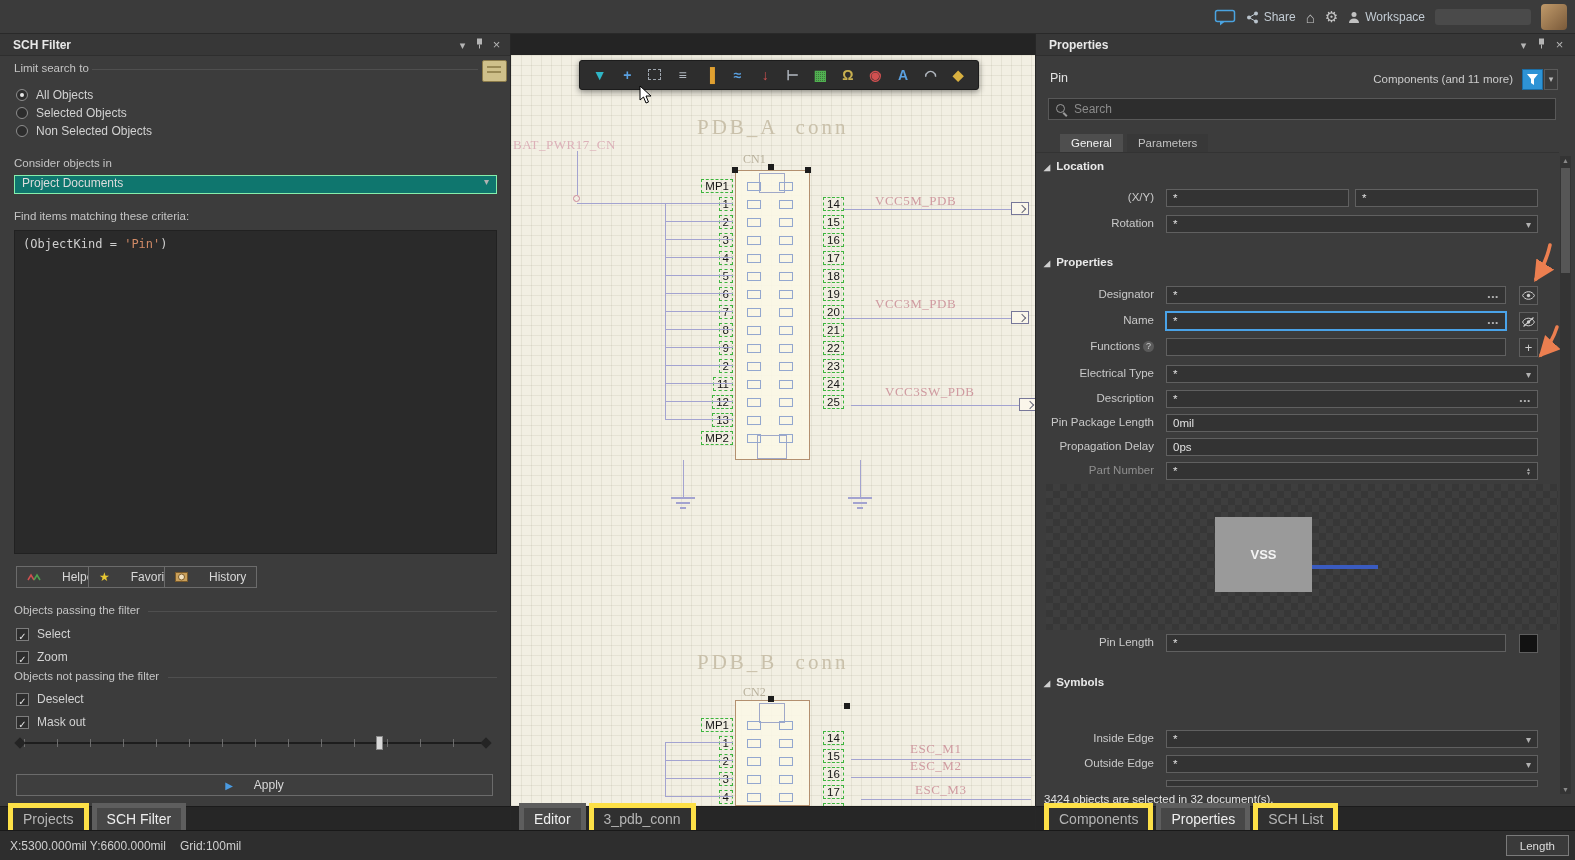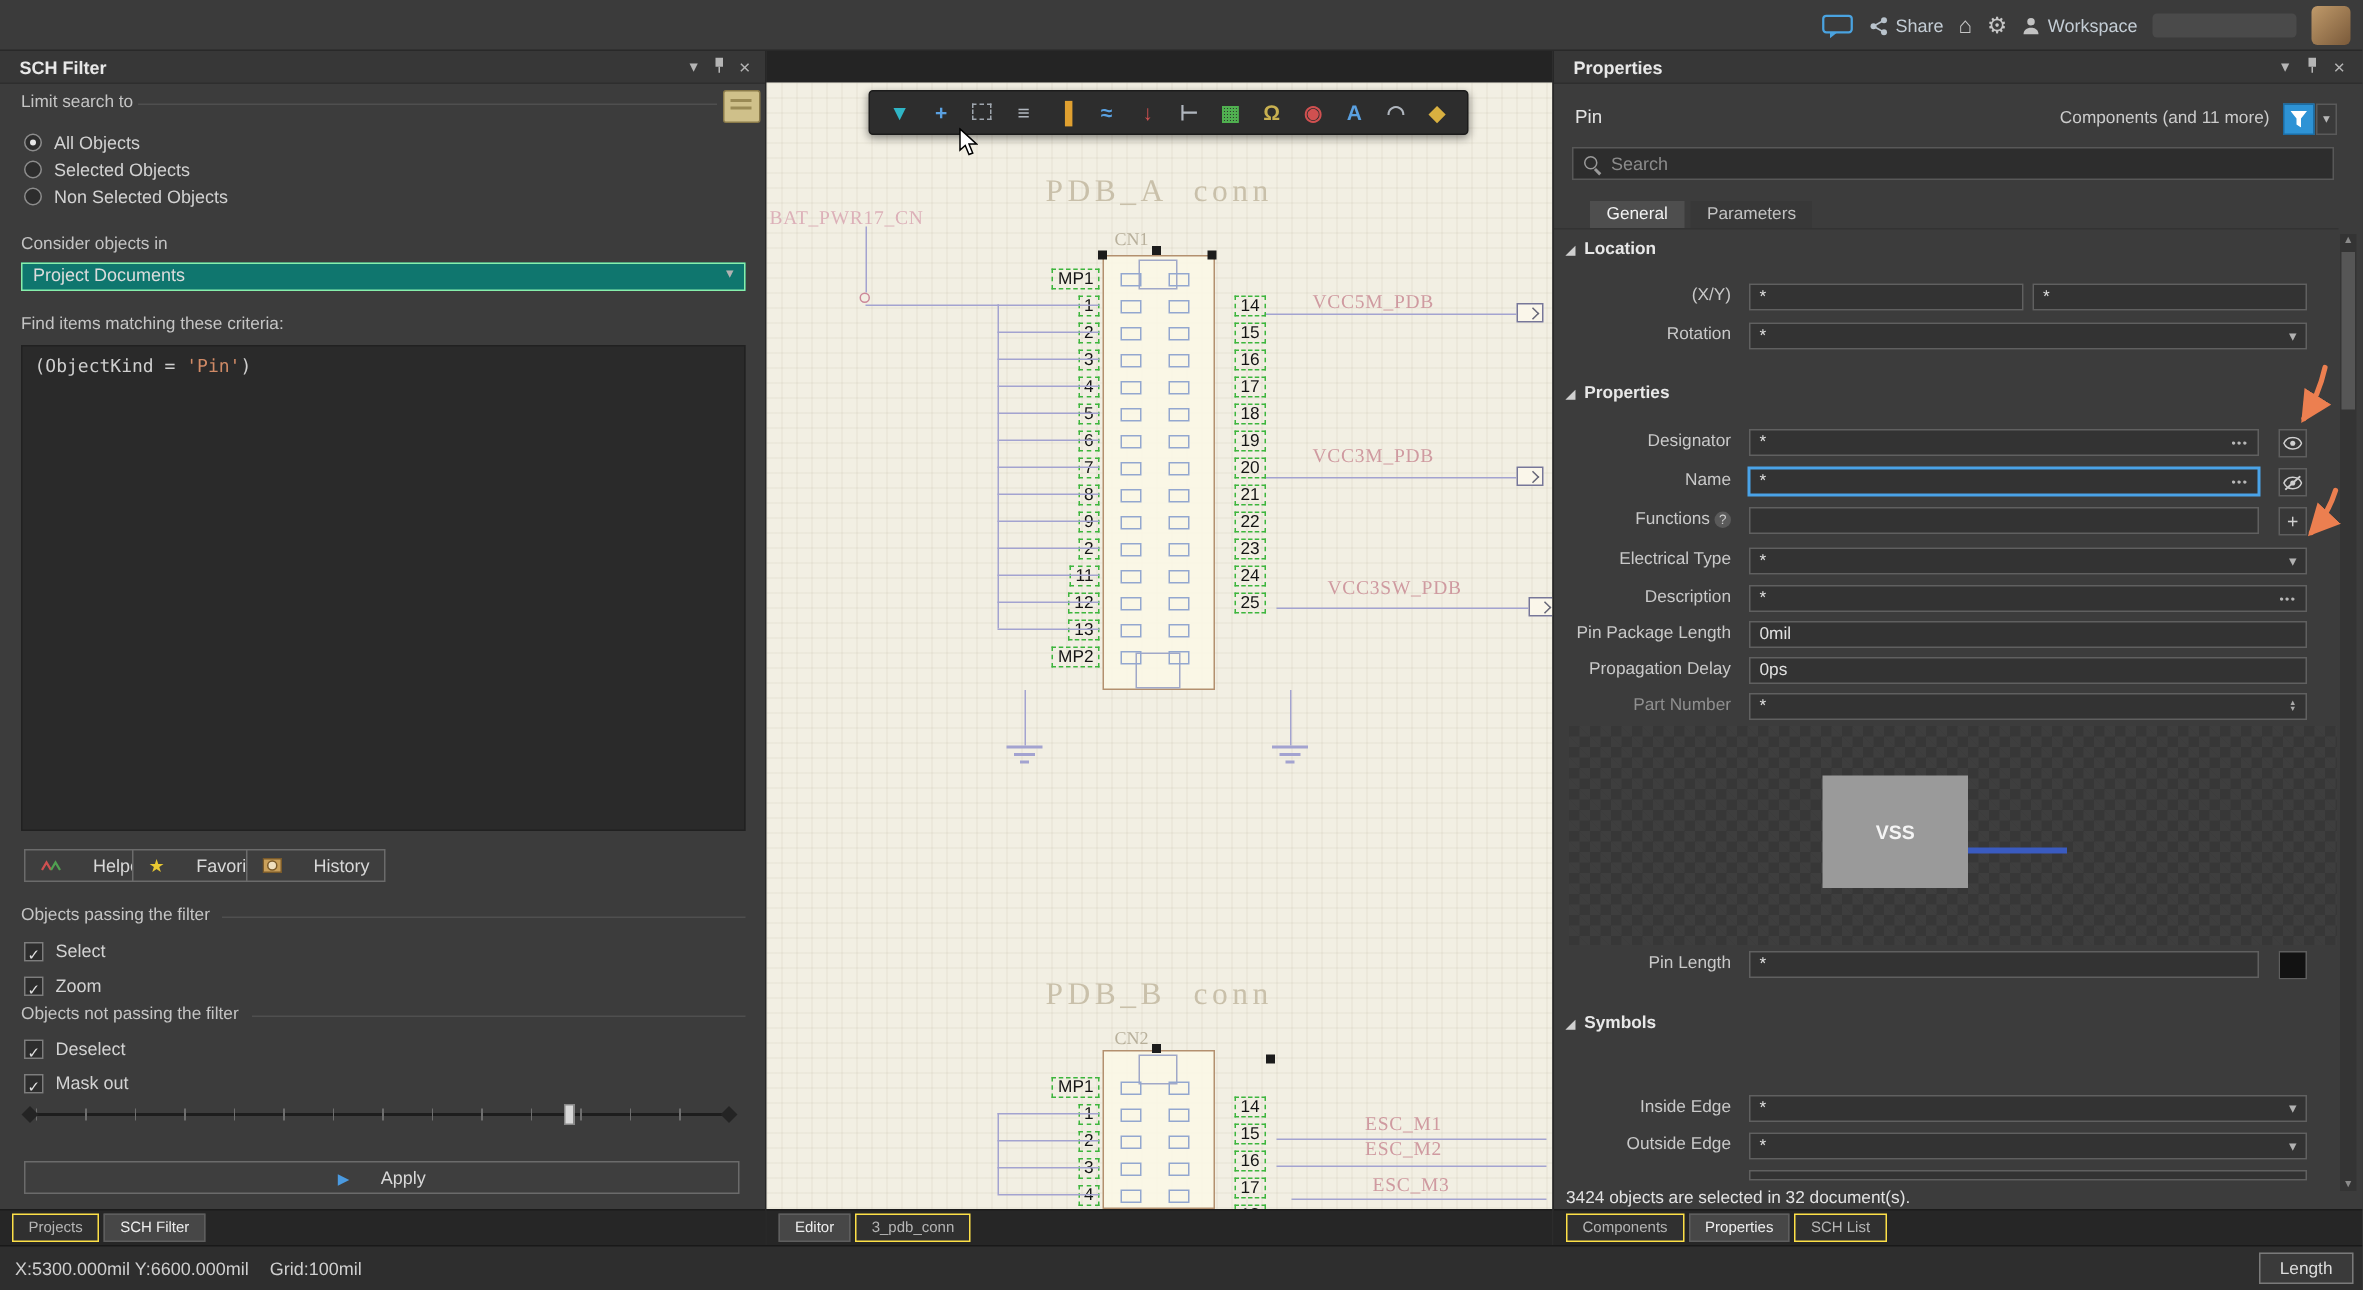--- a/index.html
+++ b/index.html
@@ -52,21 +52,21 @@
   .foldico{position:absolute;left:482px;top:26px;width:25px;height:22px;background:#cfc08a;border:1px solid #8a7a4a;border-radius:2px}
   .foldico::after{content:"";position:absolute;left:4px;top:5px;width:14px;height:2px;background:#9a8a55;box-shadow:0 5px 0 #9a8a55}
   .mask-slider{position:absolute;left:16px;top:700px;width:474px;height:18px}
   .mask-slider .track{position:absolute;left:8px;right:8px;top:8px;height:2px;background:#1d1d1d}
   .mask-slider .ticks{position:absolute;left:8px;right:8px;top:5px;height:8px;background-image:repeating-linear-gradient(90deg,#6e6e6e 0 1px,transparent 1px 33px)}
   .mask-slider .end{position:absolute;top:5px;width:8px;height:8px;background:#242424;transform:rotate(45deg)}
   .mask-slider .end.left{left:0}.mask-slider .end.right{right:0}
   .mask-slider .thumb{position:absolute;left:76%;top:2px;width:7px;height:14px;background:#d8d8d8;border:1px solid #888}
 
   .tabstrip{position:absolute;left:0;right:0;top:772px;height:24px;background:#262626;border-top:1px solid #1b1b1b;display:flex;align-items:center;padding-left:8px;gap:3px}
-  .btab{padding:3px 10px;font-size:10px;color:#b5b5b5;background:#303030;border:1px solid #fde047;cursor:default}
+  .btab{padding:3px 10px;font-size:14px;color:#b5b5b5;background:#303030;border:5px solid #fde047;cursor:default}
   .btab.active{background:#474747;color:#eeeeee;border-color:#5e5e5e}
 
   
   .doctabs{position:absolute;left:0;top:0;right:0;height:21px;background:#232323}
   .doctab{position:absolute;left:10px;top:1px;height:20px;background:#3c3c3c;color:#dadada;display:flex;align-items:center;gap:6px;padding:0 9px;font-size:11.5px}
   .docicon{width:10px;height:12px;background:#e8d890;border:1px solid #9a8a50;display:inline-block}
   .schematic{position:absolute;left:0;top:21px;width:524px;height:751px;overflow:hidden;background-color:#f2efe3;
     background-image:linear-gradient(rgba(120,110,80,.10) 1px,transparent 1px),linear-gradient(90deg,rgba(120,110,80,.10) 1px,transparent 1px);
     background-size:10px 10px}
   .schtoolbar{position:absolute;left:68px;top:5px;width:400px;height:30px;background:#2d2d2d;border:1px solid #1c1c1c;border-radius:3px;display:flex;align-items:center;justify-content:space-around;padding:0 6px;box-shadow:0 2px 6px rgba(0,0,0,.45);z-index:10}

